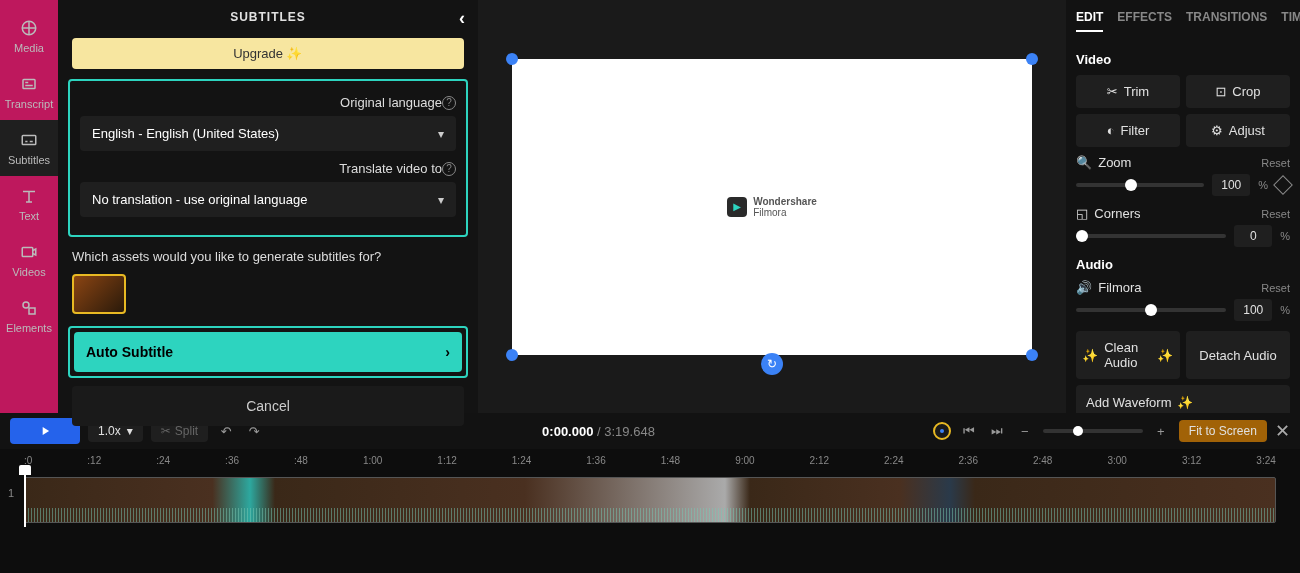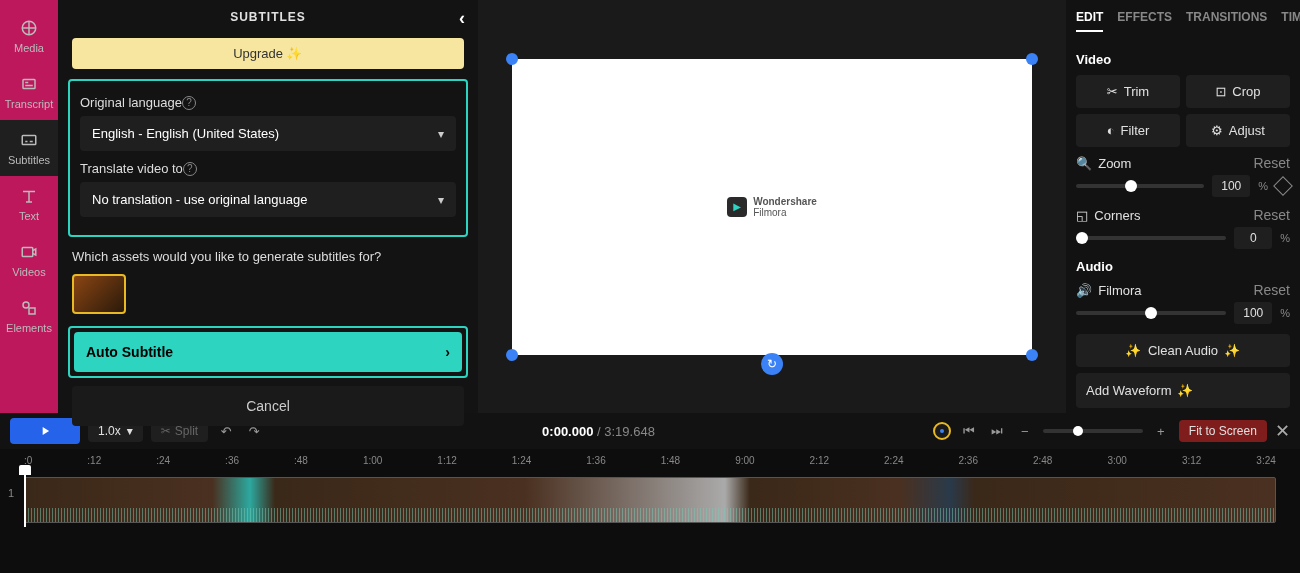--- a/index.html
+++ b/index.html
@@ -13,21 +13,21 @@
     .nav-item.active { background: #1f1f1f; }
     .nav-item .icon { width: 22px; height: 20px; display: flex; align-items: center; justify-content: center; }
     
     
     .subtitles-panel { width: 420px; background: #131313; padding: 0 6px; position: relative; }
     .panel-header { text-align: center; padding: 10px; font-weight: 700; letter-spacing: 1px; font-size: 12px; position: relative; }
     .back-arrow { position: absolute; right: 6px; top: 8px; font-size: 18px; cursor: pointer; color: #fff; }
     .upgrade-banner { background: #f7e6a0; color: #333; text-align: center; padding: 8px; border-radius: 4px; margin: 4px 8px 10px; font-size: 13px; }
     .sparkle { color: #e8b923; }
     .lang-section { border: 2px solid #2dd4bf; border-radius: 4px; padding: 8px 10px; margin: 6px 4px; }
-    .field-label { display: flex; justify-content: flex-start; align-items: center; font-size: 13px; color: #ddd; margin: 6px 0; }
+    .field-label { display: flex; justify-content: flex-end; align-items: center; font-size: 13px; color: #ddd; margin: 6px 0; }
     .help-icon { width: 14px; height: 14px; border: 1px solid #888; border-radius: 50%; display: inline-flex; align-items: center; justify-content: center; font-size: 10px; color: #888; }
     .dropdown { background: #1f1f1f; padding: 10px 12px; border-radius: 4px; display: flex; justify-content: space-between; align-items: center; font-size: 13px; color: #fff; cursor: pointer; margin: 4px 0 10px; }
     .chevron { font-size: 12px; color: #ccc; }
     .assets-q { font-size: 13px; color: #ddd; margin: 12px 8px 10px; }
     .asset-thumb { width: 54px; height: 40px; border: 2px solid #e8b923; border-radius: 4px; margin: 0 8px 12px; background: linear-gradient(135deg, #8b4513, #2a1a0a); cursor: pointer; }
     .auto-sub-wrap { border: 2px solid #2dd4bf; border-radius: 4px; padding: 4px; margin: 6px 4px 8px; }
     .auto-sub-btn { background: #2dd4bf; color: #000; text-align: center; padding: 12px; border-radius: 4px; font-weight: 600; font-size: 14px; cursor: pointer; display: flex; align-items: center; justify-content: space-between; gap: 6px; }
     .cancel-btn { text-align: center; padding: 12px; color: #ccc; font-size: 14px; cursor: pointer; background: #1a1a1a; margin: 4px 8px; border-radius: 4px; }
     
     
@@ -45,39 +45,39 @@
     
     .right-panel { width: 234px; background: #121212; padding: 0 10px; overflow: hidden; }
     .right-tabs { display: flex; gap: 14px; padding: 10px 0; font-size: 12px; font-weight: 700; color: #888; }
     .right-tabs .tab { cursor: pointer; padding-bottom: 6px; }
     .right-tabs .tab.active { color: #fff; border-bottom: 2px solid #fff; }
     .section-title { color: #fff; font-weight: 700; font-size: 13px; margin: 10px 0 8px; }
     .btn-row { display: flex; gap: 6px; margin: 6px 0; }
     .tool-btn { flex: 1; background: #1f1f1f; padding: 9px 6px; border-radius: 4px; display: flex; align-items: center; justify-content: center; gap: 6px; font-size: 13px; cursor: pointer; }
     .ctrl-row { display: flex; align-items: center; justify-content: space-between; margin: 8px 0 4px; }
     .ctrl-label { display: flex; align-items: center; gap: 6px; font-size: 13px; }
-    .reset-link { font-size: 14px; color: #888; cursor: pointer; }
+    .reset-link { font-size: 11px; color: #888; cursor: pointer; }
     .slider-row { display: flex; align-items: center; gap: 8px; margin: 4px 0 10px; }
     .slider { flex: 1; height: 4px; background: #333; border-radius: 2px; position: relative; }
     .slider-thumb { width: 12px; height: 12px; background: #fff; border-radius: 50%; position: absolute; top: -4px; }
     .value-box { background: #1f1f1f; padding: 4px 8px; border-radius: 3px; font-size: 12px; min-width: 38px; text-align: center; }
     .pct { color: #888; font-size: 11px; }
     .diamond { width: 14px; height: 14px; border: 1px solid #888; transform: rotate(45deg); }
     .action-btn-full { background: #1f1f1f; padding: 10px; border-radius: 4px; font-size: 13px; display: flex; align-items: center; gap: 6px; cursor: pointer; margin: 6px 0; }
     
     
     .timeline-area { flex: 1; background: #0d0d0d; display: flex; flex-direction: column; }
     .timeline-toolbar { display: flex; align-items: center; padding: 6px 10px; gap: 8px; background: #121212; height: 36px; }
     .play-btn { width: 70px; height: 26px; background: #2563eb; border-radius: 4px; display: flex; align-items: center; justify-content: center; color: #fff; cursor: pointer; }
     .speed-sel { background: #1f1f1f; padding: 4px 10px; border-radius: 4px; display: flex; align-items: center; gap: 6px; font-size: 12px; cursor: pointer; }
     .split-btn { background: #1f1f1f; padding: 4px 10px; border-radius: 4px; font-size: 12px; color: #666; display: flex; gap: 4px; align-items: center; }
     .tb-icon { width: 20px; height: 20px; display: flex; align-items: center; justify-content: center; cursor: pointer; color: #999; }
     .time-display { font-size: 13px; color: #fff; margin: 0 auto; }
     .time-display .dur { color: #888; }
-    .fit-btn { background: #7f1d1d; padding: 4px 10px; border-radius: 4px; font-size: 12px; cursor: pointer; }
+    .fit-btn { background: #a16207; padding: 4px 10px; border-radius: 4px; font-size: 12px; cursor: pointer; }
     .close-x { font-size: 18px; cursor: pointer; color: #aaa; }
     .tl-slider { width: 100px; height: 4px; background: #333; border-radius: 2px; position: relative; }
     .tl-slider .thumb { width: 10px; height: 10px; background: #fff; border-radius: 50%; position: absolute; top: -3px; left: 30px; }
     .ruler { display: flex; padding: 6px 24px; font-size: 10px; color: #888; justify-content: space-between; background: #0d0d0d; height: 24px; }
     .tracks { padding: 4px 24px; position: relative; }
     .track-num { position: absolute; left: 8px; top: 14px; font-size: 11px; color: #888; }
     .clip-track { height: 46px; background: linear-gradient(90deg, #3a2818 0%, #4a3020 15%, #2da89f 18%, #3a2818 20%, #4a3020 40%, #aaa 56%, #3a2818 58%, #4a3020 70%, #2a3a4a 74%, #3a2818 76%, #4a3020 100%); border: 1px solid #555; border-radius: 2px; position: relative; overflow: hidden; }
     .waveform { position: absolute; bottom: 0; left: 0; right: 0; height: 14px; background: repeating-linear-gradient(90deg, rgba(120,200,180,0.5) 0px, rgba(120,200,180,0.5) 1px, transparent 1px, transparent 3px); }
     .playhead { position: absolute; left: 24px; top: 0; bottom: 0; width: 2px; background: #fff; }
     .playhead::before { content: ''; position: absolute; top: -8px; left: -5px; width: 12px; height: 10px; background: #fff; border-radius: 2px 2px 0 0; }
@@ -270,20 +270,23 @@
             <div class="slider-thumb" style="left:46%"></div>
           </div>
         <div class="value-box">100</div>
         <span class="pct">%</span>
       </div>
       <div class="btn-row">
         <div class="tool-btn">
             <span>✨</span>
             <span>Clean Audio</span>
             <span class="sparkle">✨</span>
+          </div>
+        <div class="tool-btn">
+            <span>Detach Audio</span>
           </div>
       </div>
       <div class="action-btn-full">
         <span>Add Waveform</span>
           <span class="sparkle">✨</span>
       </div>
 
     </div>
   </div>
 

